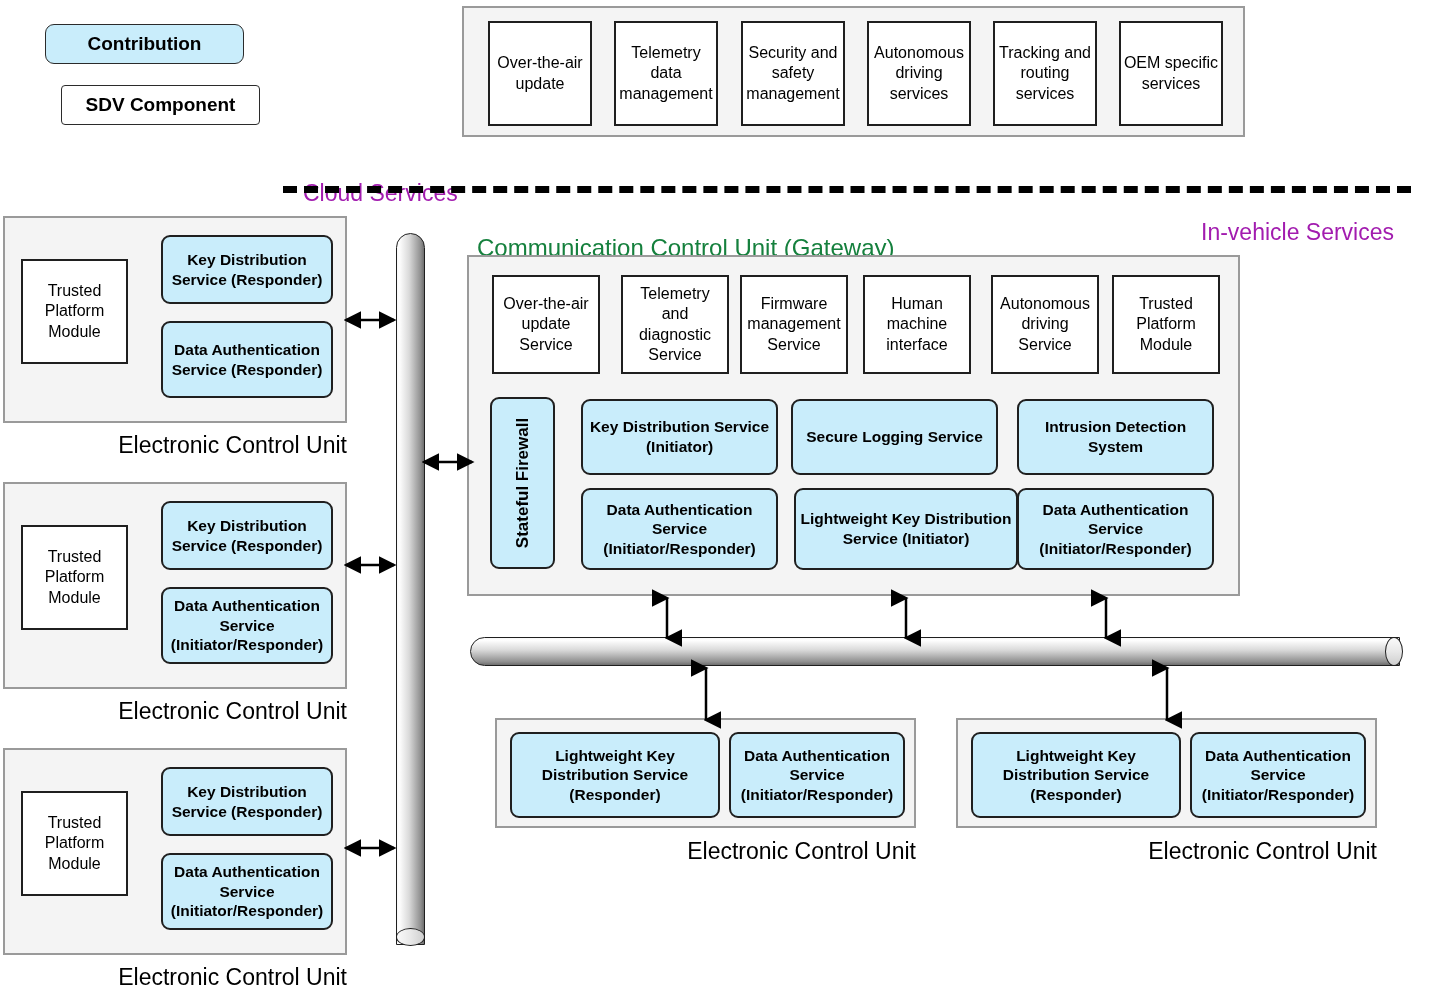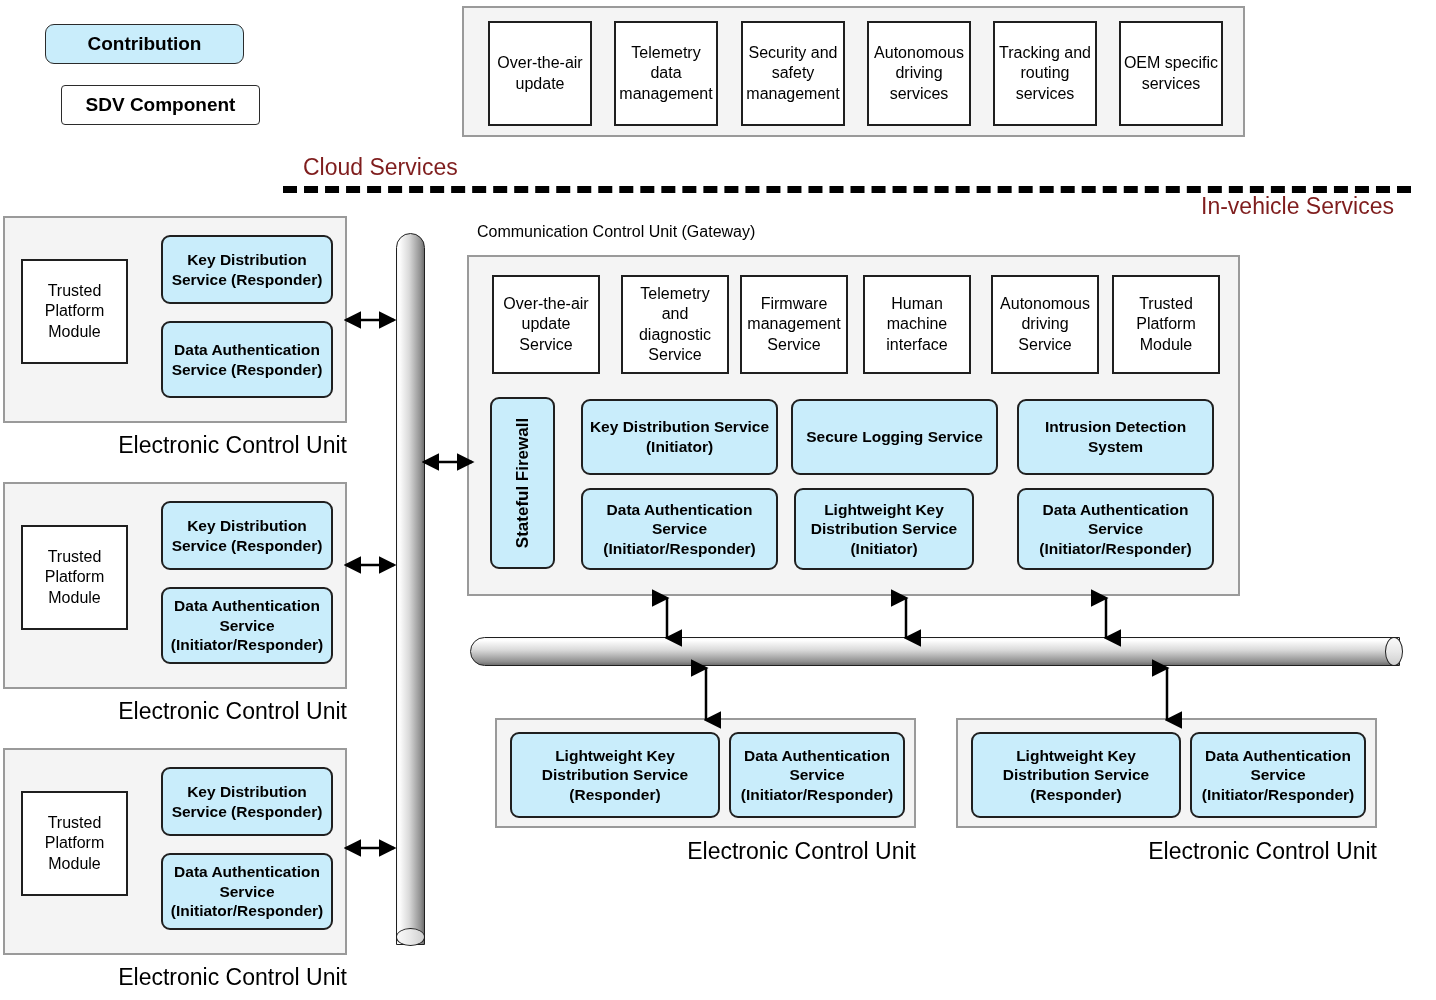--- a/index.html
+++ b/index.html
@@ -21,21 +21,21 @@
   .legend-sdv {
     left: 61px; top: 85px; width: 199px; height: 40px;
     background: #ffffff; border: 1.5px solid #2b2b2b; border-radius: 4px;
   }
 
   
   .divider {
     left: 283px; top: 186px; width: 1128px; height: 0;
     border-top: 7px dashed #000000;
   }
-  .divider-label { font-size: 23px; color: #7f1d1d; white-space: nowrap; }
+  .divider-label { font-size: 23px; color: #a21caf; white-space: nowrap; margin-top: 26px; }
   .label-cloud { left: 303px; top: 154px; }
   .label-invehicle { left: 1201px; top: 193px; }
 
   
   .panel {
     background: #f4f4f4; border: 2px solid #9a9a9a;
   }
 
   
   .sdv {
@@ -51,21 +51,21 @@
     display: flex; align-items: center; justify-content: center;
     text-align: center; font-size: 15.5px; font-weight: bold;
     line-height: 1.26; color: #000; padding: 2px;
   }
 
   
   #cloud-panel { left: 462px; top: 6px; width: 783px; height: 131px; }
   #cloud-panel .sdv { position: absolute; top: 13px; width: 104px; height: 105px; }
 
   
-  #gateway-title { left: 477px; top: 223px; font-size: 16px; color: #000000; }
+  #gateway-title { left: 477px; top: 234px; font-size: 24px; color: #15803d; }
   #gateway-panel { left: 467px; top: 255px; width: 773px; height: 341px; }
   #gateway-panel .sdv { position: absolute; top: 18px; width: 108px; height: 99px; }
   .gw-contrib { position: absolute; }
 
   
   #firewall {
     left: 490px; top: 397px; width: 65px; height: 172px;
     background: #c9edfb; border: 2px solid #1f1f1f; border-radius: 9px;
   }
   #firewall span {
@@ -150,21 +150,21 @@
   <div class="sdv" style="left:394px">Human machine interface</div>
   <div class="sdv" style="left:271px">Firmware management Service</div>
   <div class="sdv" style="left:522px">Autonomous driving Service</div>
   <div class="sdv" style="left:643px">Trusted Platform Module</div>
 
   <div class="contrib gw-contrib" style="left:112px; top:142px; width:197px; height:76px;">Key Distribution Service (Initiator)</div>
   <div class="contrib gw-contrib" style="left:322px; top:142px; width:207px; height:76px;">Secure Logging Service</div>
   <div class="contrib gw-contrib" style="left:548px; top:142px; width:197px; height:76px;">Intrusion Detection System</div>
 
   <div class="contrib gw-contrib" style="left:112px; top:231px; width:197px; height:82px;">Data Authentication Service (Initiator/Responder)</div>
-  <div class="contrib gw-contrib" style="left:325px; top:231px; width:180px; height:82px;">Lightweight Key Distribution Service (Initiator)</div>
+  <div class="contrib gw-contrib" style="left:325px; top:231px; width:224px; height:82px;">Lightweight Key Distribution Service (Initiator)</div>
   <div class="contrib gw-contrib" style="left:548px; top:231px; width:197px; height:82px;">Data Authentication Service (Initiator/Responder)</div>
 </div>
 <div class="abs" id="firewall">
   <span>Stateful Firewall</span>
 </div>
 
 <div class="abs panel ecu-left" style="left:3px; top:216px; height:207px;">
   <div class="sdv" style="top:41px; height:105px;">Trusted Platform Module</div>
   <div class="contrib" style="top:17px; height:69px;">Key Distribution Service (Responder)</div>
   <div class="contrib" style="top:103px; height:77px;">Data Authentication Service (Responder)</div>

